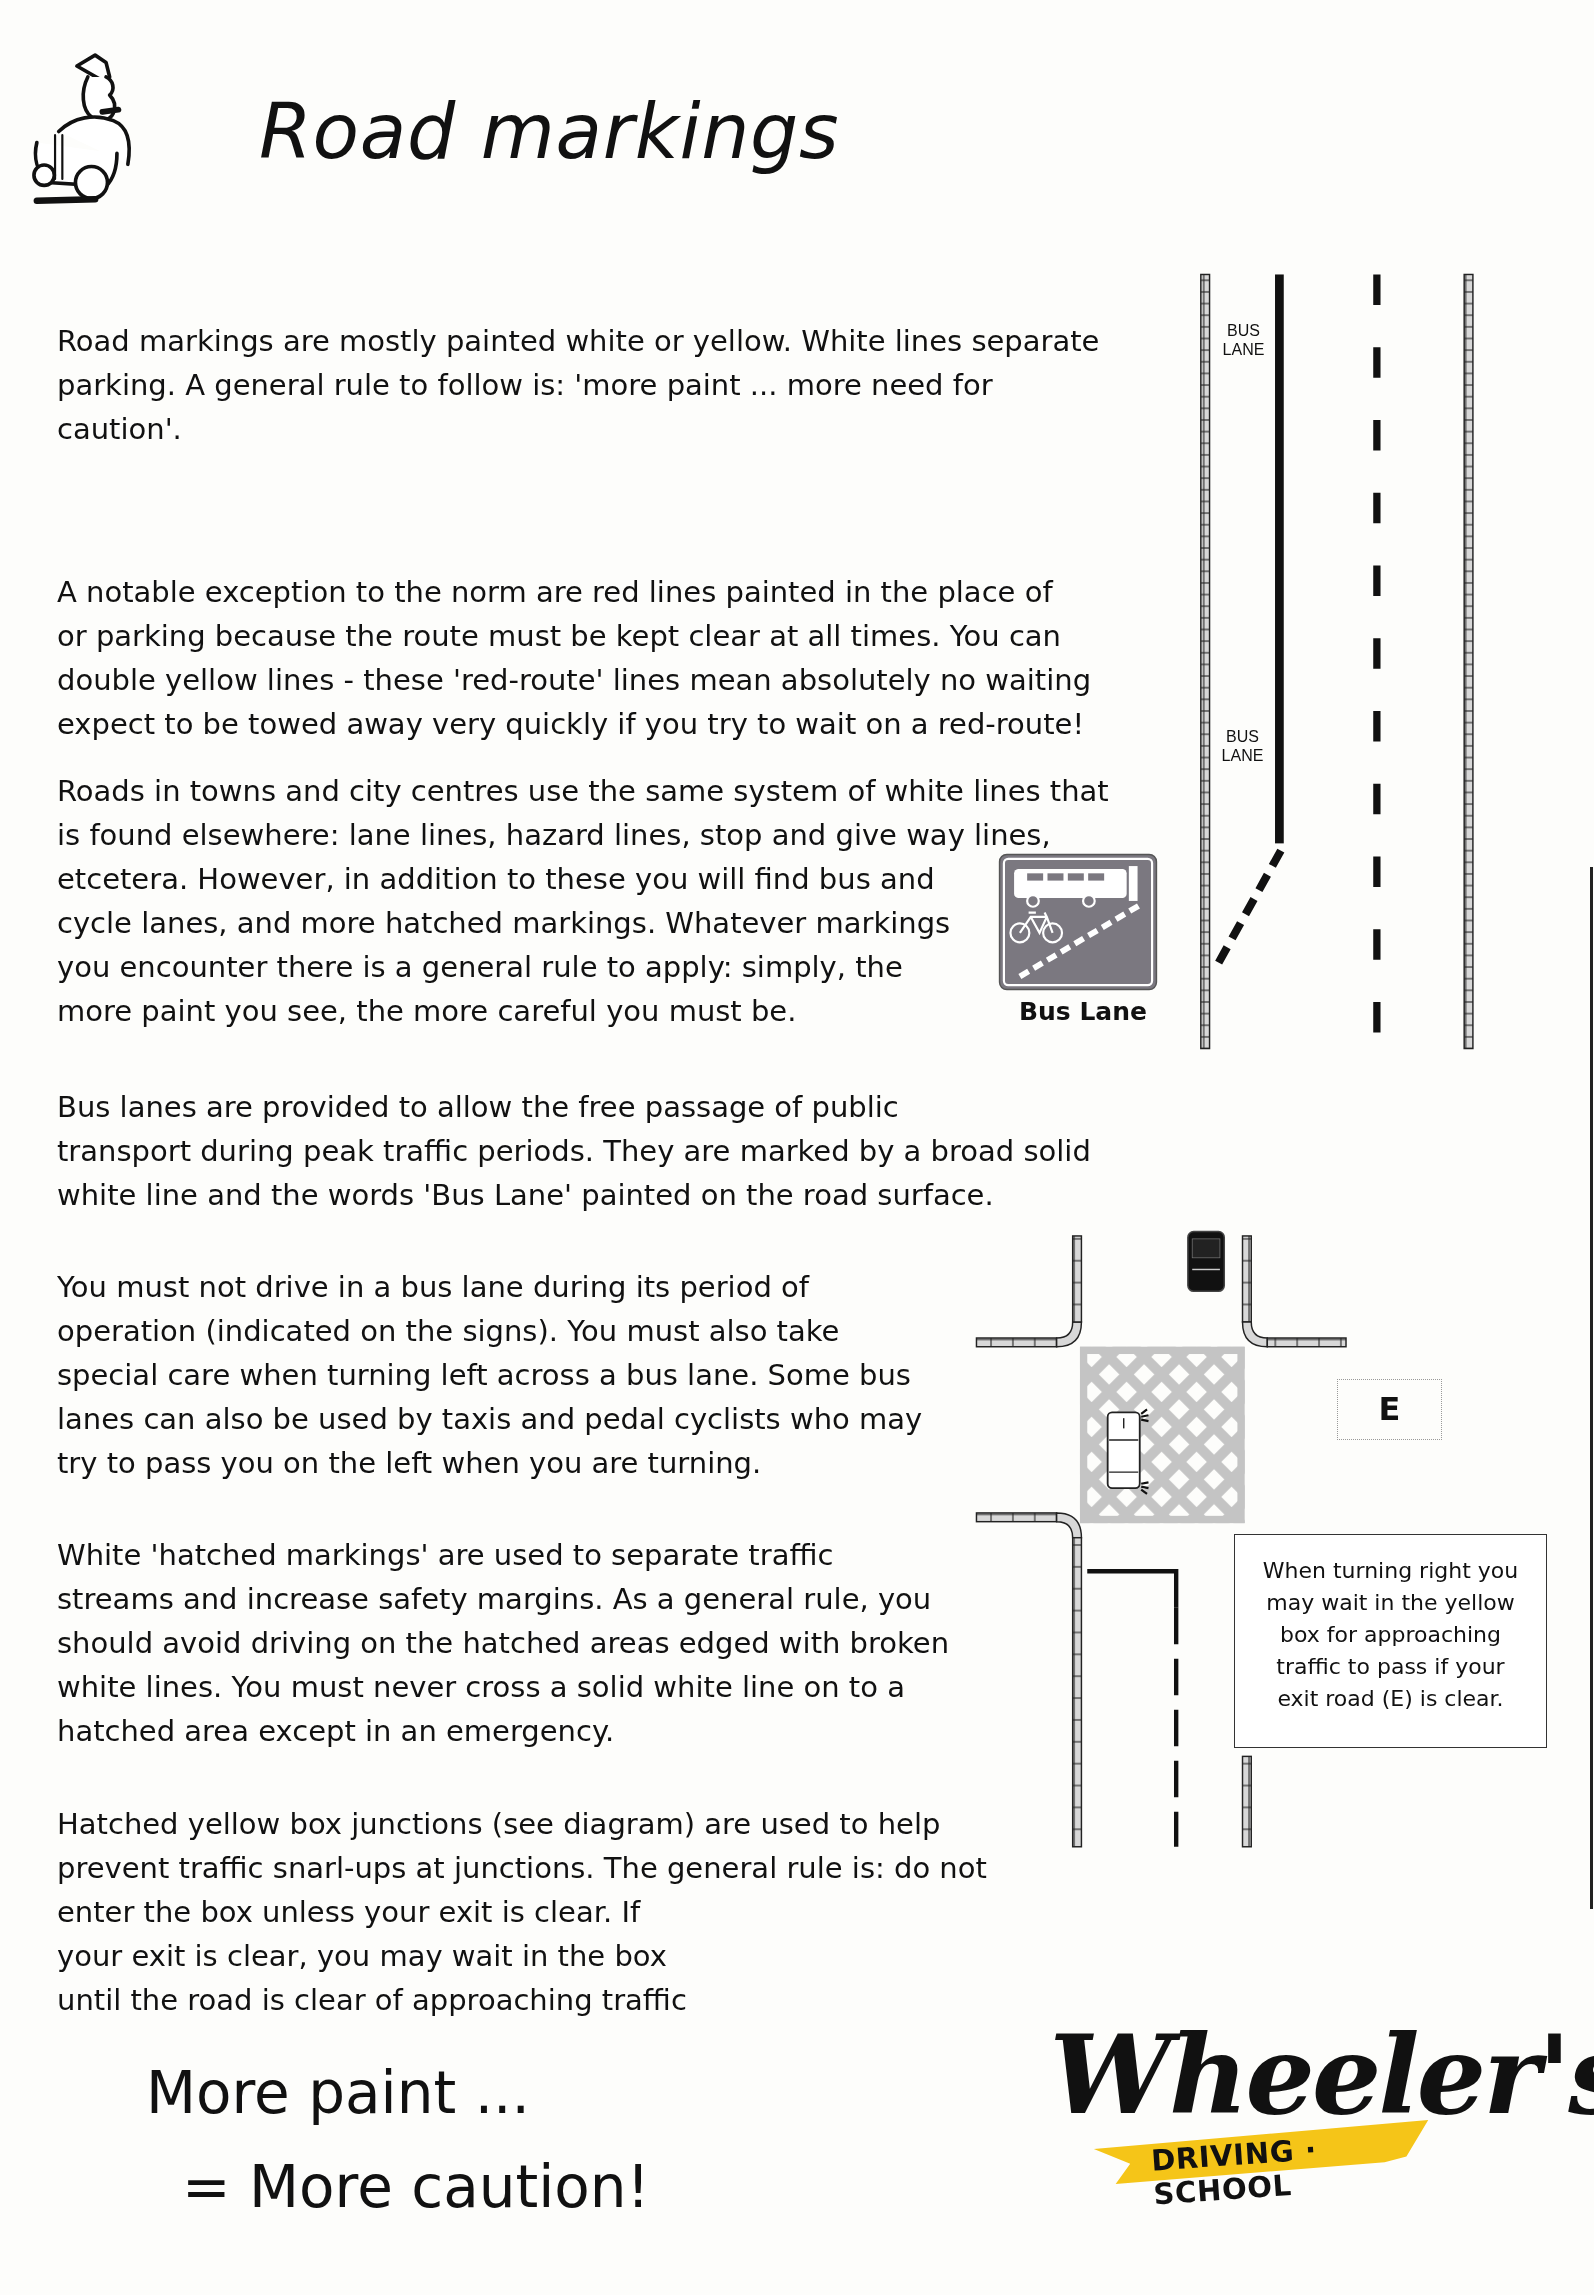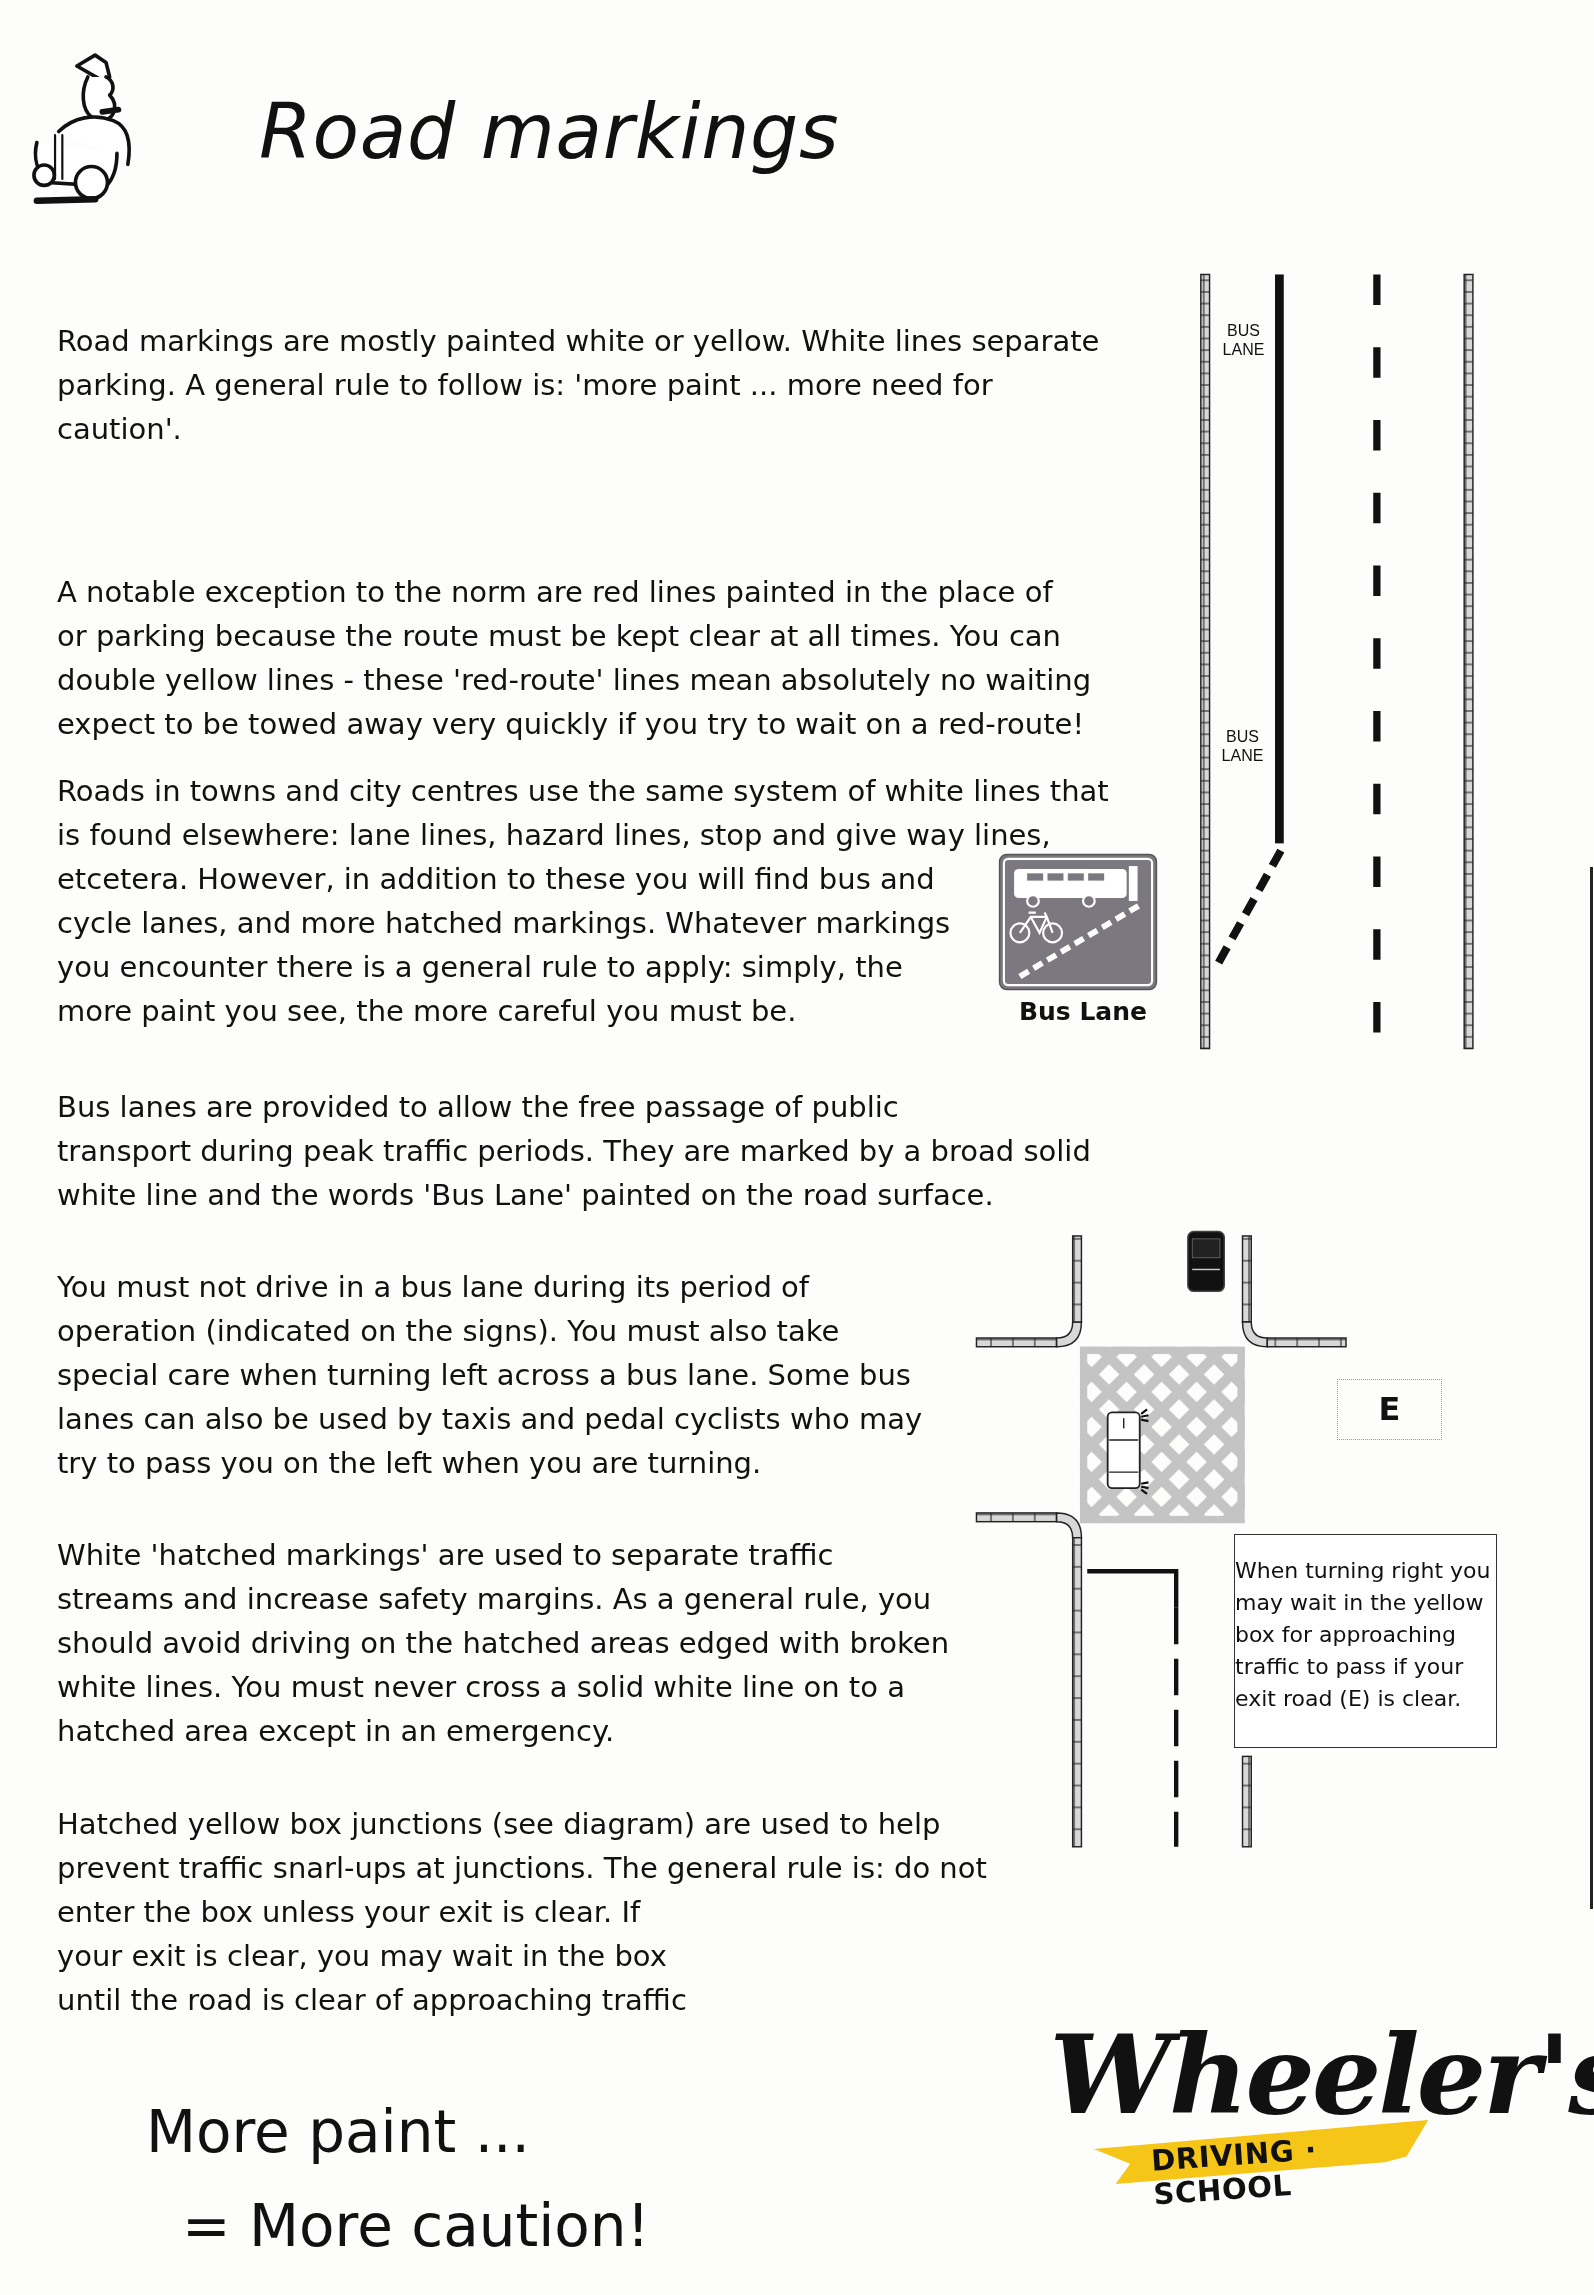--- a/index.html
+++ b/index.html
@@ -2,24 +2,24 @@
 <html style="font-size:11.7px"><head>
 <meta charset="utf-8">
 <style>
   html, body { margin:0; padding:0; }
   body { width:1594px; height:2295px; background:#fdfdfb; position:relative; overflow:hidden;
          font-family:"DejaVu Sans", sans-serif; color:#111; }
   .abs { position:absolute; }
   .title { left:259px; top:87px; font-size:76px; font-style:italic; font-weight:normal; letter-spacing:0.7px; }
   .para { left:57px; font-size:29px; line-height:44px; width:1108px;margin-top:17px; }
   .para .ln { display:block; white-space:nowrap; }
-  .slogan { font-size:58px;margin-top:39px; }
+  .slogan { font-size:58px; }
   .sign-caption { font-size:25px; font-weight:bold; }
-  .callout { left:1234px; top:1534px; width:263px; height:214px; border:1.5px solid #333; background:#fff;
-             box-sizing:border-box; font-size:22px; line-height:32px; padding-top:20.4px; }
+  .callout { left:1234px; top:1534px; width:313px; height:214px; border:1.5px solid #333; background:#fff;
+             box-sizing:border-box; font-size:22px; line-height:32px; text-align:center; padding-top:20.4px; }
   .ebox { left:1337px; top:1379px; width:105px; height:61px; border:1.5px dotted #999; box-sizing:border-box;
           font-size:32px; font-weight:bold; text-align:center; line-height:58px; }
   .bus-word { font-size:16px; line-height:19px; text-align:center; font-family:"Liberation Sans", sans-serif; }
   .logo-script { font-family:"DejaVu Serif", serif; font-style:italic; font-weight:bold; font-size:109px; letter-spacing:-2.9px; }
   .logo-band-text { font-family:"DejaVu Sans", sans-serif; font-weight:bold; font-size:29px; letter-spacing:0.7px; }
   .page-edge { left:1590px; top:867px; width:2.9px; height:1042px; background:#222; }
 </style>
 </head>
 <body>
 

